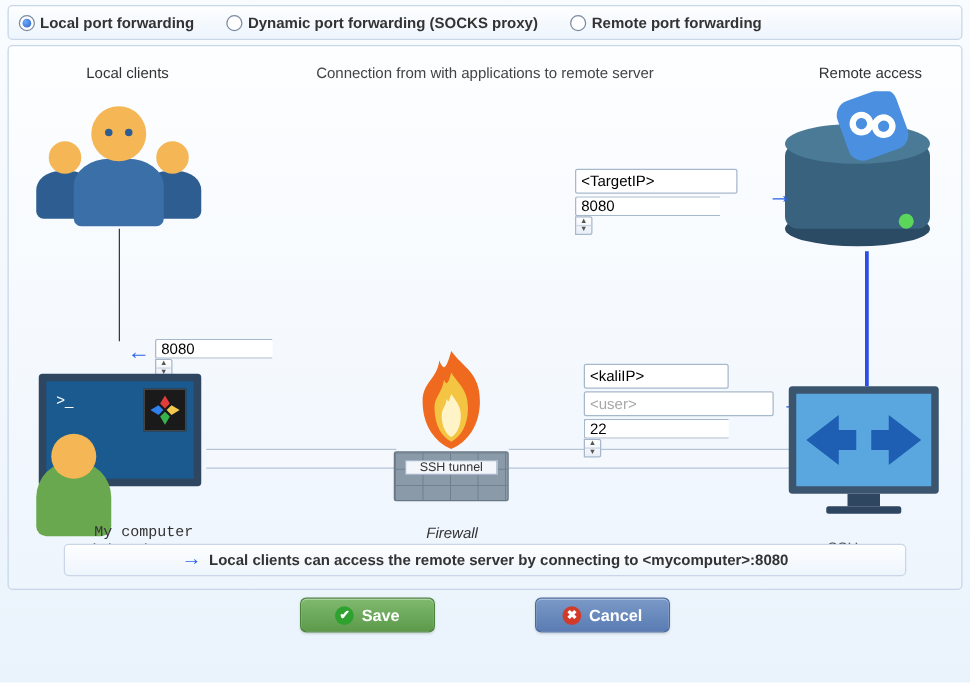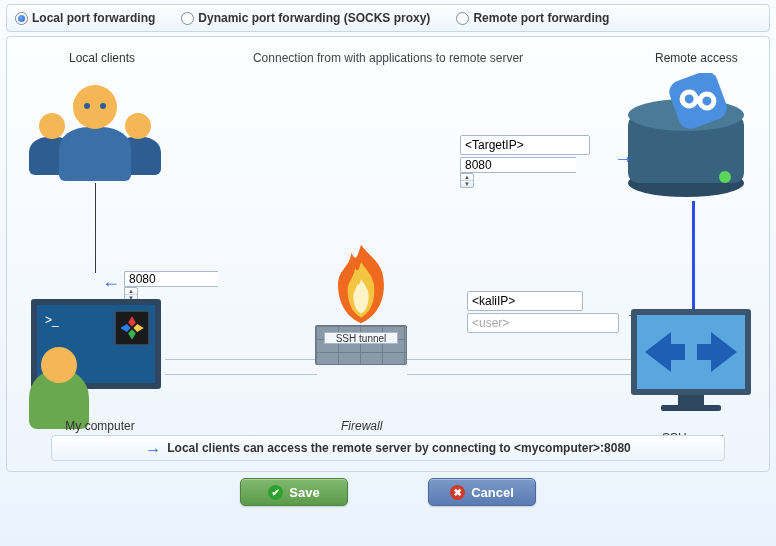--- a/index.html
+++ b/index.html
@@ -87,21 +87,21 @@
     display:flex; align-items:center; justify-content:center; }
   .moba-icon svg { width:26px; height:26px; }
   .moba-arrow { position:absolute; top:8px; left:8px; color:#fff; font-size:12px; }
 
   
   .ssh-screen { background:#5aa7e0; border:6px solid #3b556e; width:120px; height:86px; border-radius:3px; position:relative;
     display:flex; align-items:center; justify-content:center; gap:0; }
   .ssh-screen svg { width: 100px; height: 60px; }
 
   
-  .firewall { position:absolute; }
+  .firewall { position:absolute;margin-top:36px; }
   .bricks { width:92px; height:40px; background:#8a9aa8;
     background-image:
       linear-gradient(#717f8c 1px, transparent 1px),
       linear-gradient(90deg, #717f8c 1px, transparent 1px);
     background-size: 22px 13px, 22px 13px;
     border:1px solid #6a7886; border-radius:2px; position:relative;
   }
   .tunnel-cut {
     position:absolute; top:6px; left:8px; right:8px; height:12px; background:#f3f7fc;
     border:1px solid #a9b6c7; border-top:1px solid #a9b6c7; border-bottom:1px solid #a9b6c7;
@@ -204,21 +204,21 @@
           <polygon points="12,14 18,20 12,26 2,20" fill="#2f80ed"></polygon>
         </svg>
       </div>
     </div>
   </div>
 
   <div style="position:absolute; left:22px; top:312px;">
     <div style="width:60px;height:60px;background:#6aa84f;border-radius:48% 48% 8px 8px;position:relative;top:20px;"></div>
     <div style="width:36px;height:36px;background:#f5b755;border-radius:50%;position:absolute;left:12px;top:-2px;"></div>
   </div>
-  <div class="label-small" style="top:382px; left:33px; width:120px;">
+  <div class="label-small" style="top:382px; left:48px; width:120px;font-family:Liberation Mono, monospace;">
     <div>My computer</div>
     <div>with MobaXterm</div>
   </div>
 
   <div class="tunnel-bar" style="left:158px; top:322px; width:152px;"></div>
 
   <div class="tunnel-bar" style="left:400px; top:322px; width:226px;"></div>
 
   <div class="firewall" style="left:308px; top:288px;">
     <svg class="flame" viewBox="0 0 80 90">
@@ -232,20 +232,29 @@
   </div>
   <div class="label-small" style="top:382px; left:334px;font-style:italic;">Firewall</div>
 
   <div style="position:absolute; left:460px; top:254px; display:flex; gap:6px; align-items:center;">
     <div style="display:flex; flex-direction:column; gap:2px;">
       <div class="input-box" style="width:116px;">
         <input type="text" value="&lt;kaliIP&gt;" style="">
       </div>
       <div class="input-box" style="width:152px;">
         <input type="text" placeholder="&lt;user&gt;" style="">
+      </div>
+      <div class="spin-group">
+        <div class="input-box" style="width:116px;">
+          <input type="text" value="22" style="">
+        </div>
+        <div class="spinner">
+            <div>▲</div>
+            <div>▼</div>
+          </div>
       </div>
     </div>
     <span class="arrow-blue" style="position:static;">→</span>
   </div>
 
   <div class="monitor" style="left:624px; top:272px;">
     <div class="ssh-screen">
       <svg viewBox="0 0 100 60">
         <polygon points="30,30 50,12 50,22 50,38 50,48" fill="none"></polygon>
         <path d="M4 30 L30 10 L30 22 L44 22 L44 38 L30 38 L30 50 Z" fill="#1e5fb3"></path>

